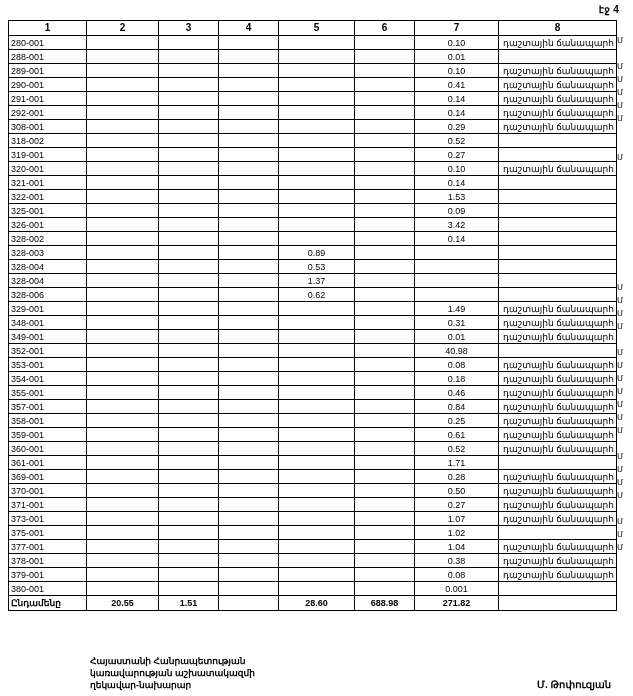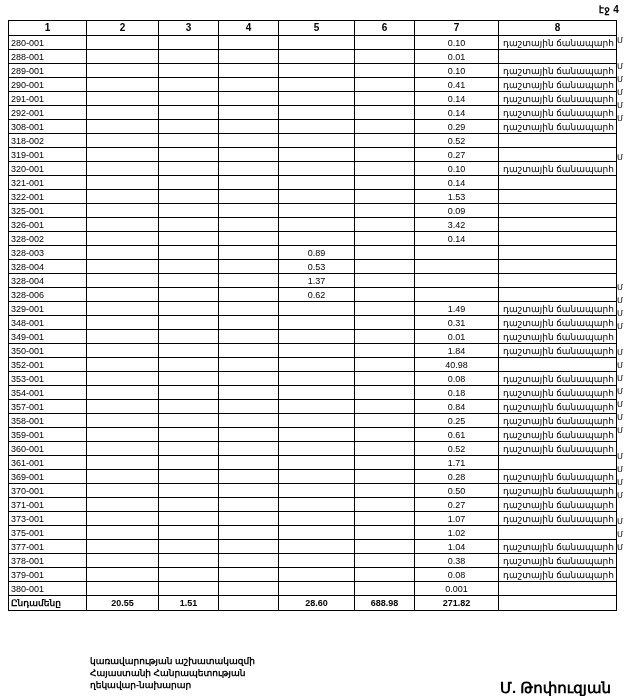--- a/index.html
+++ b/index.html
@@ -92,21 +92,21 @@
     left: 90px;
     top: 655px;
     font-size: 9px;
     line-height: 12px;
     font-weight: bold;
   }
   .signature {
     position: absolute;
     right: 22px;
     top: 679px;
-    font-size: 15px;
+    font-size: 10px;
     font-weight: bold;
   }
 </style>
 </head>
 <body>
 
 <div class="page">
 
   <div class="page-label">էջ 4</div>
 
@@ -347,30 +347,20 @@
           <td class="c-name">349-001</td>
           <td class="c-num"></td>
           <td class="c-num"></td>
           <td class="c-num"></td>
           <td class="c-num"></td>
           <td class="c-num"></td>
           <td class="c-num">0.01</td>
           <td class="c-text">դաշտային ճանապարհ</td>
         </tr>
         <tr>
-          <td class="c-name">350-001</td>
-          <td class="c-num"></td>
-          <td class="c-num"></td>
-          <td class="c-num"></td>
-          <td class="c-num"></td>
-          <td class="c-num"></td>
-          <td class="c-num">1.84</td>
-          <td class="c-text">դաշտային ճանապարհ</td>
-        </tr>
-        <tr>
           <td class="c-name">352-001</td>
           <td class="c-num"></td>
           <td class="c-num"></td>
           <td class="c-num"></td>
           <td class="c-num"></td>
           <td class="c-num"></td>
           <td class="c-num">40.98</td>
           <td class="c-text"></td>
         </tr>
         <tr>
@@ -384,20 +374,30 @@
           <td class="c-text">դաշտային ճանապարհ</td>
         </tr>
         <tr>
           <td class="c-name">354-001</td>
           <td class="c-num"></td>
           <td class="c-num"></td>
           <td class="c-num"></td>
           <td class="c-num"></td>
           <td class="c-num"></td>
           <td class="c-num">0.18</td>
+          <td class="c-text">դաշտային ճանապարհ</td>
+        </tr>
+        <tr>
+          <td class="c-name">355-001</td>
+          <td class="c-num"></td>
+          <td class="c-num"></td>
+          <td class="c-num"></td>
+          <td class="c-num"></td>
+          <td class="c-num"></td>
+          <td class="c-num">0.46</td>
           <td class="c-text">դաշտային ճանապարհ</td>
         </tr>
         <tr>
           <td class="c-name">357-001</td>
           <td class="c-num"></td>
           <td class="c-num"></td>
           <td class="c-num"></td>
           <td class="c-num"></td>
           <td class="c-num"></td>
           <td class="c-num">0.84</td>
@@ -585,20 +585,20 @@
       <div>Մ</div>
       <div>Մ</div>
       <div></div>
       <div>Մ</div>
       <div>Մ</div>
       <div>Մ</div>
       <div></div>
     </div>
 
   <div class="footer">
+    <div>Հայաստանի Հանրապետության</div>
     <div>կառավարության աշխատակազմի</div>
-    <div>Հայաստանի Հանրապետության</div>
     <div>ղեկավար-նախարար</div>
   </div>
 
   <div class="signature">Մ. Թոփուզյան</div>
 
 </div>
 
 </body></html>

